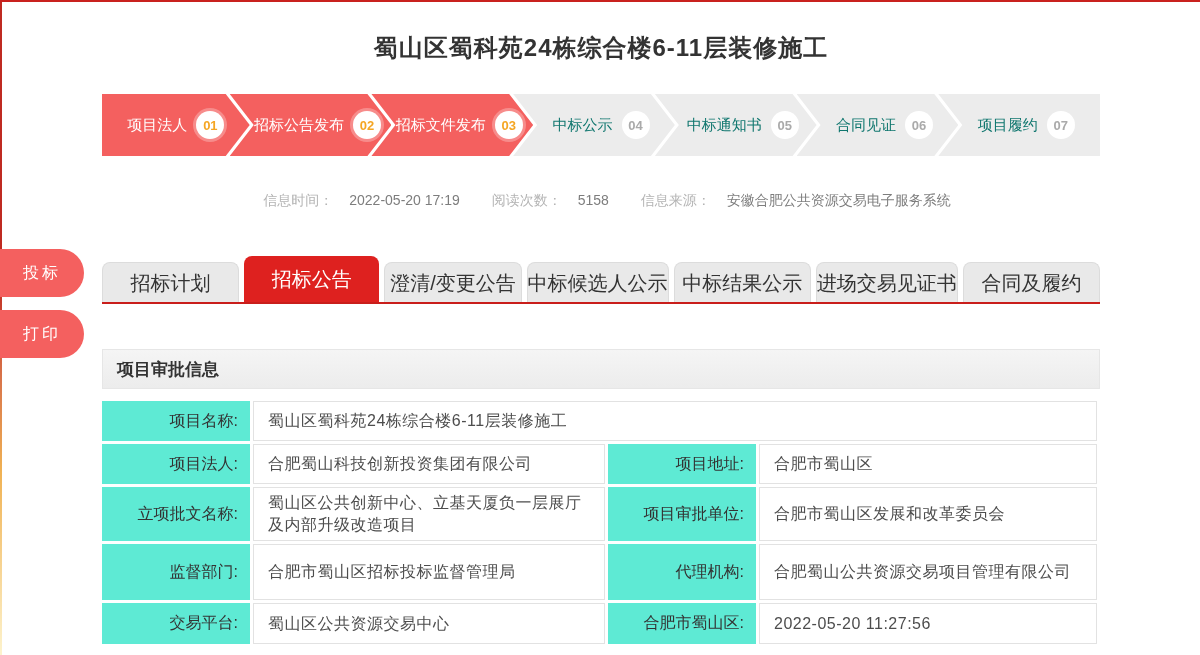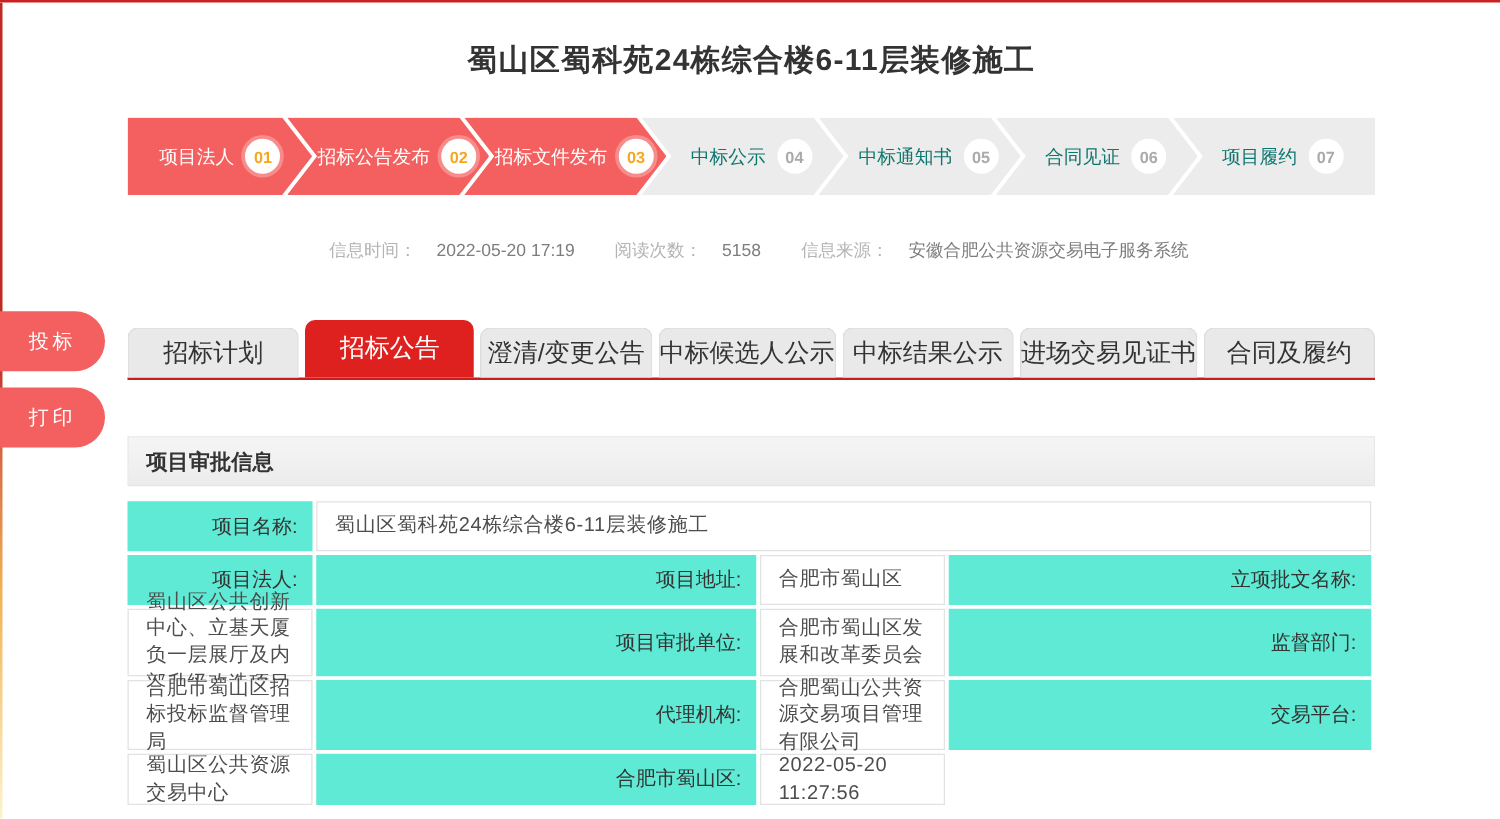--- a/index.html
+++ b/index.html
@@ -115,20 +115,21 @@
   </div>
   <div class="tabs-underline"></div>
 
   <div class="section-header">项目审批信息</div>
 
   <div class="info-table">
     <div class="t-label">项目名称:</div>
     <div class="t-value span3">蜀山区蜀科苑24栋综合楼6-11层装修施工</div>
 
     <div class="t-label">项目法人:</div>
+    <div class="t-value">合肥蜀山科技创新投资集团有限公司</div>
     <div class="t-label">项目地址:</div>
     <div class="t-value">合肥市蜀山区</div>
 
     <div class="t-label">立项批文名称:</div>
     <div class="t-value">蜀山区公共创新中心、立基天厦负一层展厅及内部升级改造项目</div>
     <div class="t-label">项目审批单位:</div>
     <div class="t-value">合肥市蜀山区发展和改革委员会</div>
 
     <div class="t-label">监督部门:</div>
     <div class="t-value">合肥市蜀山区招标投标监督管理局</div>

